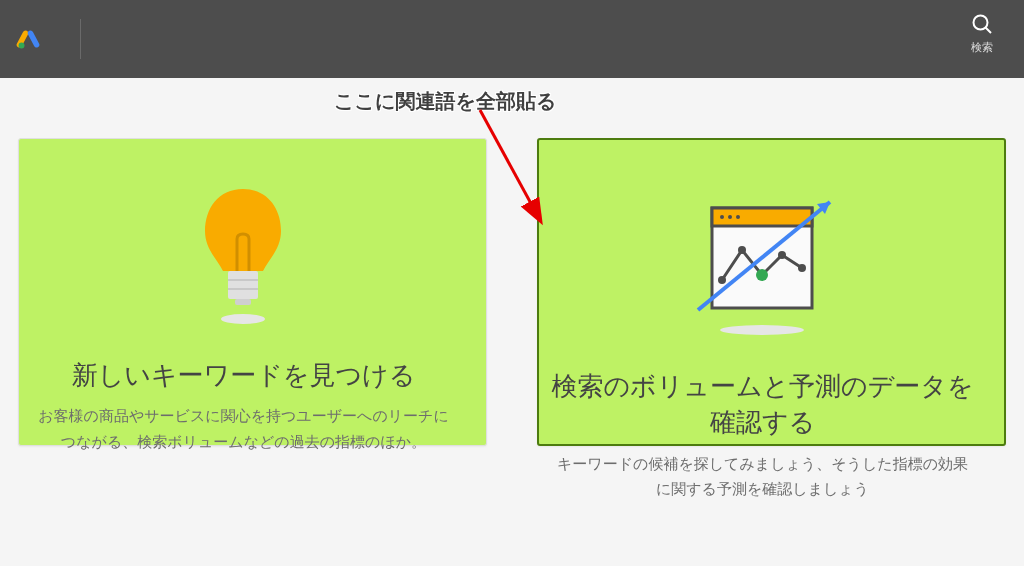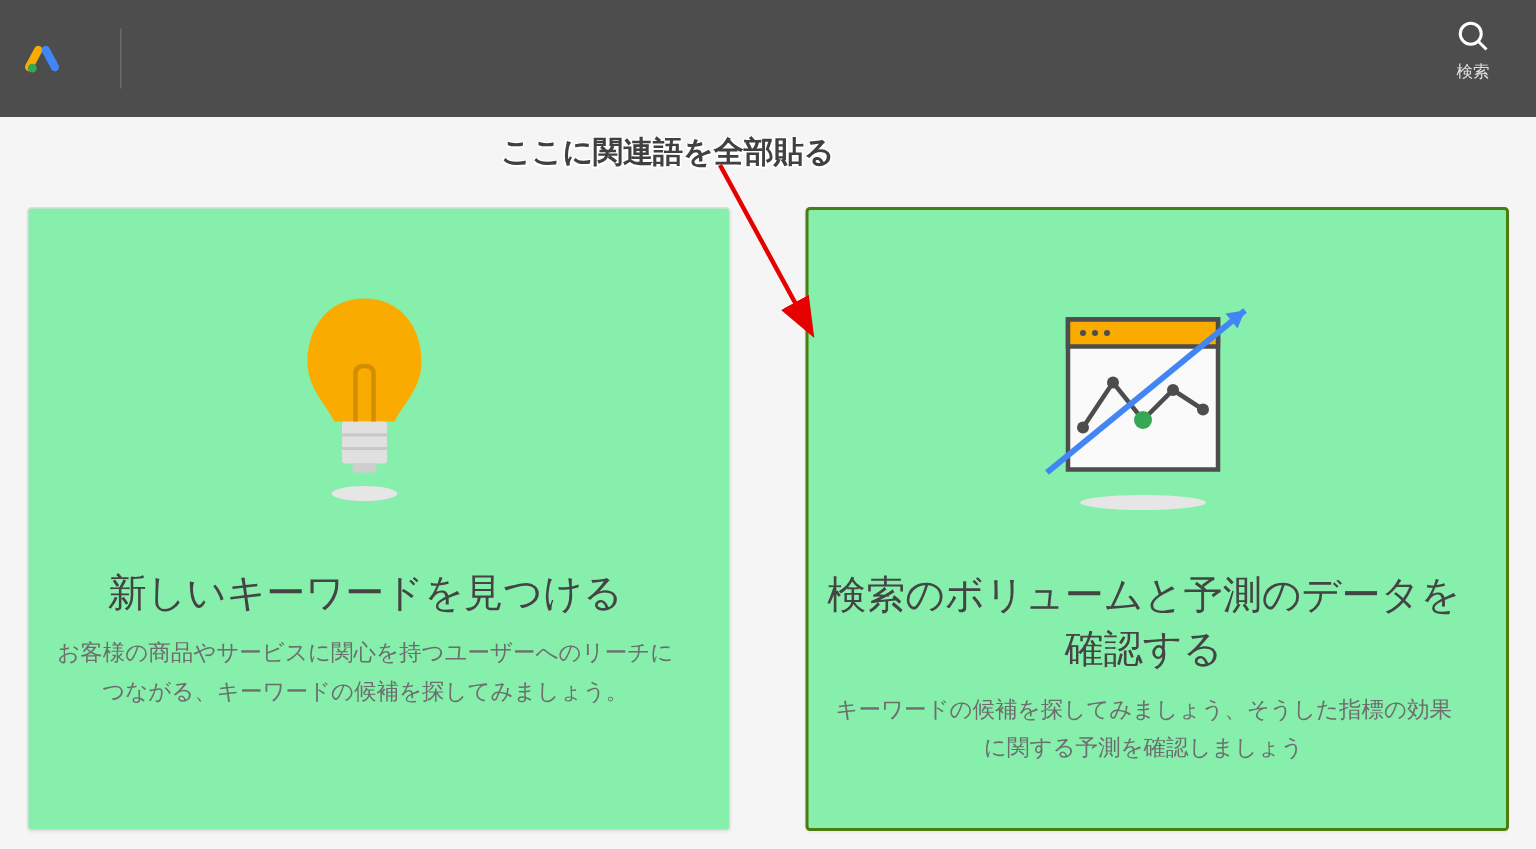--- a/index.html
+++ b/index.html
@@ -93,25 +93,25 @@
       z-index: 10;
       pointer-events: none;
     }
     .cards-row {
       display: flex;
       gap: 50px;
       margin-top: 50px;
       padding: 0 2px;
     }
     .card {
-      background: #86efac;
+      background: #bef264;
       border: 1px solid #dfdfdf;
       border-radius: 3px;
       width: 475px;
-      height: 416px;
+      height: 308px;
       display: flex;
       flex-direction: column;
       align-items: center;
       padding: 40px 30px 30px 12px;
       box-shadow: 0 1px 2px rgba(0,0,0,0.05);
     }
     .card.highlighted {
       border: 2px solid #4d7c0f;
     }
     .card-illustration {
@@ -182,21 +182,21 @@
           <ellipse cx="60" cy="140" rx="22" ry="5" fill="#e6e6e6"></ellipse>
           <path d="M60 10 C35 10 22 30 22 52 C22 70 34 80 40 92 L80 92 C86 80 98 70 98 52 C98 30 85 10 60 10 Z" fill="#F9AB00"></path>
           <rect x="45" y="92" width="30" height="28" rx="2" fill="#e0e0e0"></rect>
           <line x1="45" y1="101" x2="75" y2="101" stroke="#c8c8c8" stroke-width="2"></line>
           <line x1="45" y1="110" x2="75" y2="110" stroke="#c8c8c8" stroke-width="2"></line>
           <rect x="52" y="120" width="16" height="6" rx="2" fill="#cfcfcf"></rect>
           <path d="M54 92 L54 60 Q54 55 60 55 Q66 55 66 60 L66 92" fill="none" stroke="#d18f00" stroke-width="3"></path>
         </svg>
       </div>
       <div class="card-title">新しいキーワードを見つける</div>
-      <div class="card-desc">お客様の商品やサービスに関心を持つユーザーへのリーチにつながる、キーワードの候補を探してみましょう。</div>
+      <div class="card-desc">お客様の商品やサービスに関心を持つユーザーへのリーチにつながる、検索ボリュームなどの過去の指標のほか。</div>
     </div>
 
     <div class="card highlighted">
       <div class="card-illustration">
         <svg width="200" height="160" viewBox="0 0 200 160">
           <ellipse cx="100" cy="150" rx="42" ry="5" fill="#e6e6e6"></ellipse>
           <rect x="50" y="28" width="100" height="100" fill="#fafafa" stroke="#4d4d4d" stroke-width="3"></rect>
           <rect x="50" y="28" width="100" height="18" fill="#F9AB00" stroke="#4d4d4d" stroke-width="3"></rect>
           <circle cx="60" cy="37" r="2" fill="#4d4d4d"></circle>
           <circle cx="68" cy="37" r="2" fill="#4d4d4d"></circle>

